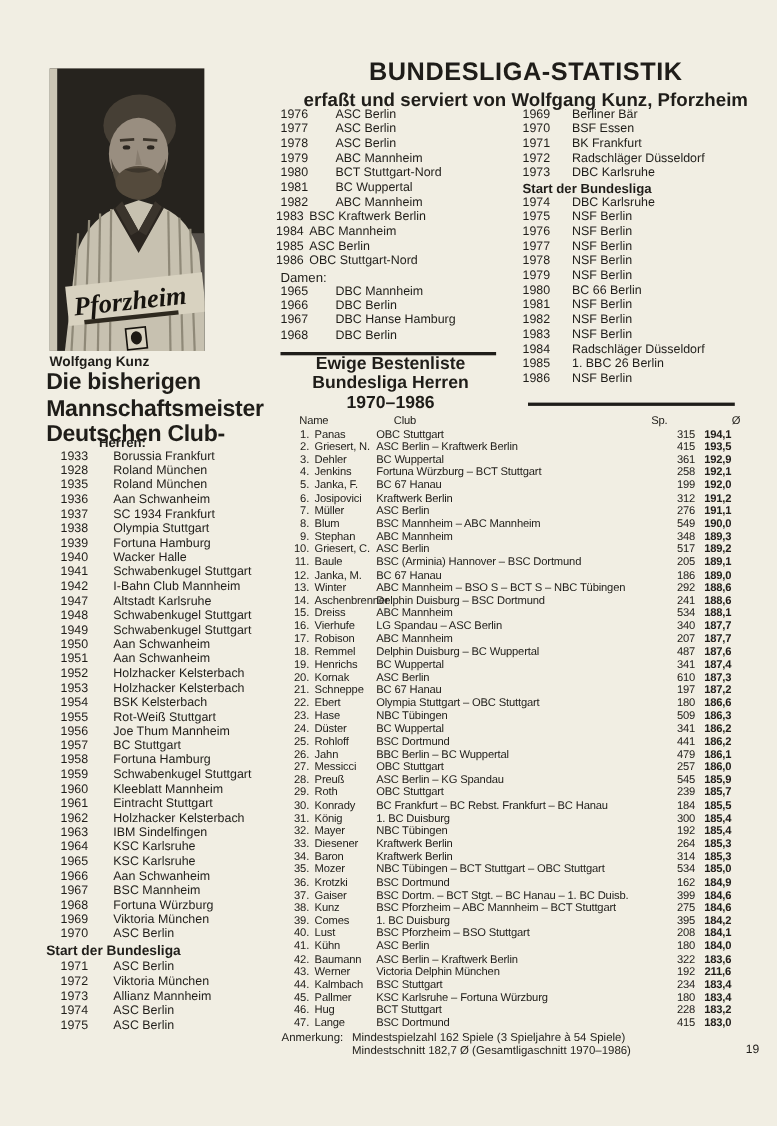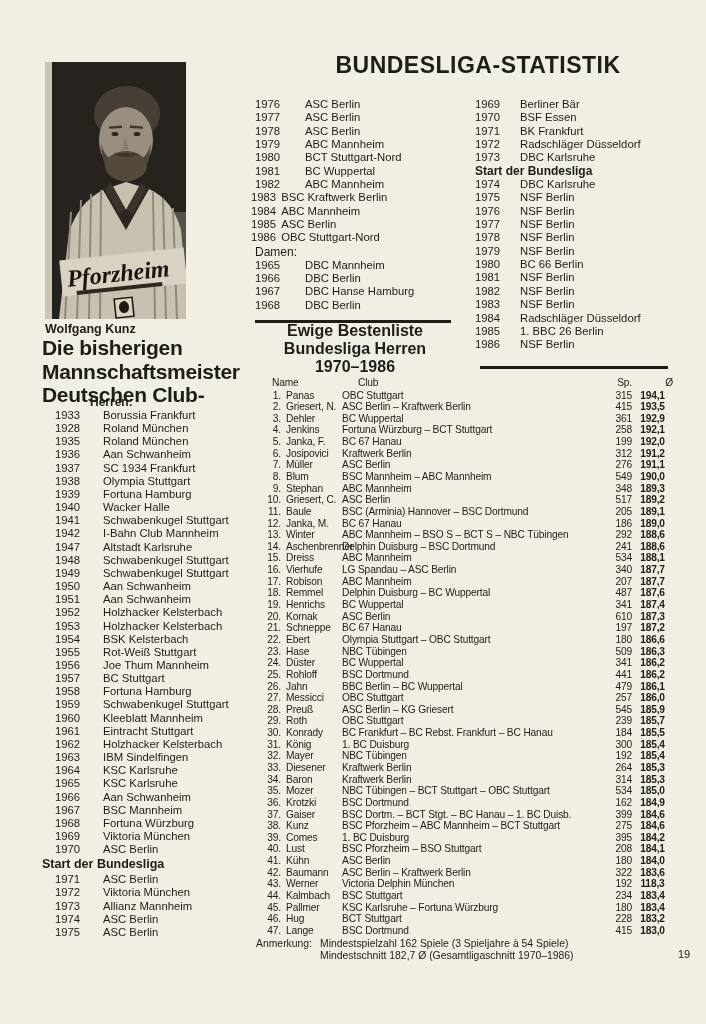--- a/index.html
+++ b/index.html
@@ -53,21 +53,21 @@
   .table { position:absolute; left:256px; top:377px; width:417px; font-size:10.2px; letter-spacing:-0.15px; }
   .t-row { display:flex; height:11.65px; line-height:11.65px; white-space:nowrap; }
   .t-row .rank { width:25px; text-align:right; flex:none; }
   .t-row .name { width:56px; margin-left:5px; flex:none; overflow:visible; }
   .t-row .club { flex:1; overflow:visible; }
   .t-row .sp   { width:40px; text-align:right; flex:none; }
   .t-row .avg  { width:41px; text-align:center; flex:none;font-weight:bold; }
   .t-head { display:flex; height:12.5px; line-height:12.5px; }
   .t-head .h-name { width:86px; flex:none;padding-left:16px; }
   .t-head .h-club { flex:1; }
-  .t-head .h-sp { width:40px; text-align:right; flex:none; }
+  .t-head .h-sp { width:40px; flex:none; }
   .t-head .h-avg { width:41px; text-align:right; flex:none; }
 
   .note { position:absolute; left:256px; top:938px; width:420px; display:flex; font-size:10.4px; line-height:12.3px; }
   .note .note-label { width:64px; flex:none; }
   .note .note-lines { flex:1; }
   .page-number { position:absolute; left:678px; top:948px; font-size:11px; }
 </style>
 </head>
 <body>
 
@@ -119,20 +119,21 @@
       <g transform="rotate(-6 80 245)">
         <rect x="70" y="236" width="18" height="19" fill="#d8d2c0" stroke="#17140f" stroke-width="1.5"></rect>
         <ellipse cx="79" cy="245" rx="5" ry="6" fill="#1d1913"></ellipse>
       </g>
     </svg>
   </div>
   <div class="photo-caption">Wolfgang Kunz</div>
 
   <div class="header">
     <div class="title">BUNDESLIGA-STATISTIK</div>
+    <div class="subtitle">erfaßt und serviert von Wolfgang Kunz, Pforzheim</div>
   </div>
 
   <div class="mid-col">
     <div>
 
         <div class="yr-row">
           <span class="yr">1976</span>
           <span class="club">ASC Berlin</span>
         </div>
 
@@ -745,21 +746,21 @@
           <span class="rank">27.</span>
           <span class="name">Messicci</span>
           <span class="club">OBC Stuttgart</span>
           <span class="sp">257</span>
           <span class="avg">186,0</span>
         </div>
 
         <div class="t-row">
           <span class="rank">28.</span>
           <span class="name">Preuß</span>
-          <span class="club">ASC Berlin – KG Griesert</span>
+          <span class="club">ASC Berlin – KG Spandau</span>
           <span class="sp">545</span>
           <span class="avg">185,9</span>
         </div>
 
         <div class="t-row">
           <span class="rank">29.</span>
           <span class="name">Roth</span>
           <span class="club">OBC Stuttgart</span>
           <span class="sp">239</span>
           <span class="avg">185,7</span>
@@ -867,21 +868,21 @@
           <span class="club">ASC Berlin – Kraftwerk Berlin</span>
           <span class="sp">322</span>
           <span class="avg">183,6</span>
         </div>
 
         <div class="t-row">
           <span class="rank">43.</span>
           <span class="name">Werner</span>
           <span class="club">Victoria Delphin München</span>
           <span class="sp">192</span>
-          <span class="avg">118,3</span>
+          <span class="avg">211,6</span>
         </div>
 
         <div class="t-row">
           <span class="rank">44.</span>
           <span class="name">Kalmbach</span>
           <span class="club">BSC Stuttgart</span>
           <span class="sp">234</span>
           <span class="avg">183,4</span>
         </div>
 

